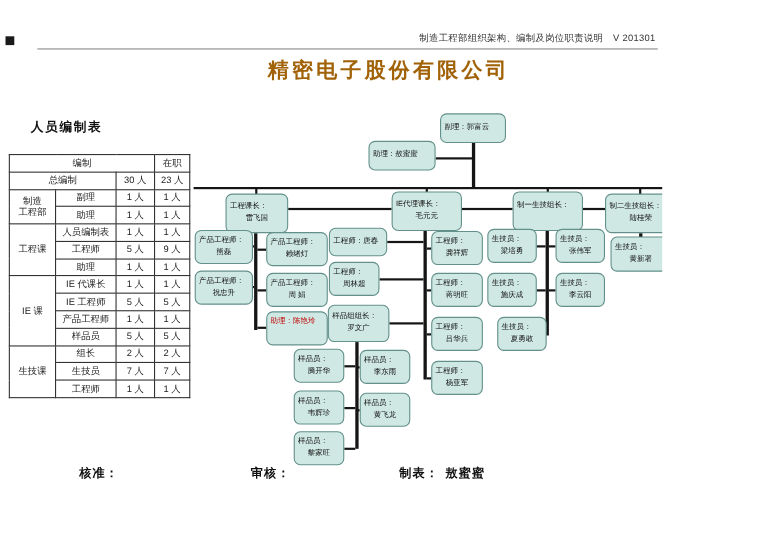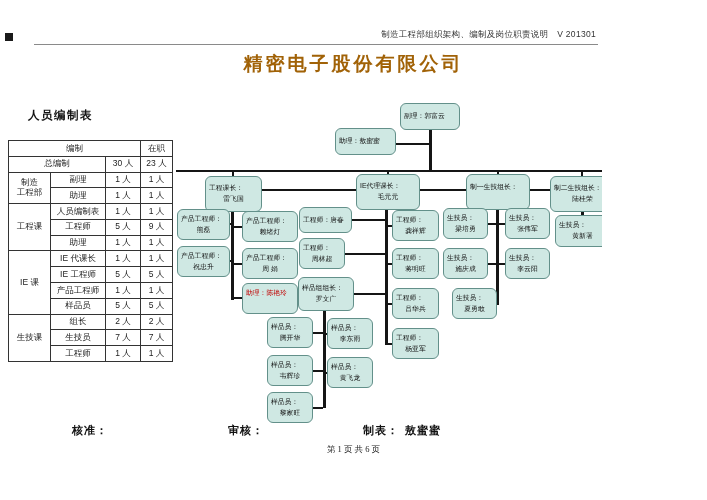--- a/index.html
+++ b/index.html
@@ -292,14 +292,13 @@
         <span class="l2">黎家旺</span>
       </div>
     </div>
 
   <div class="sign sign-approve">核准：</div>
   <div class="sign sign-review">审核：</div>
   <div class="sign sign-prepared">
     <span>制表：</span><span class="name">敖蜜蜜</span>
   </div>
 
-  <div class="page-num">第 1 页 共 6 页</div>
 </div>
 
 </body></html>

